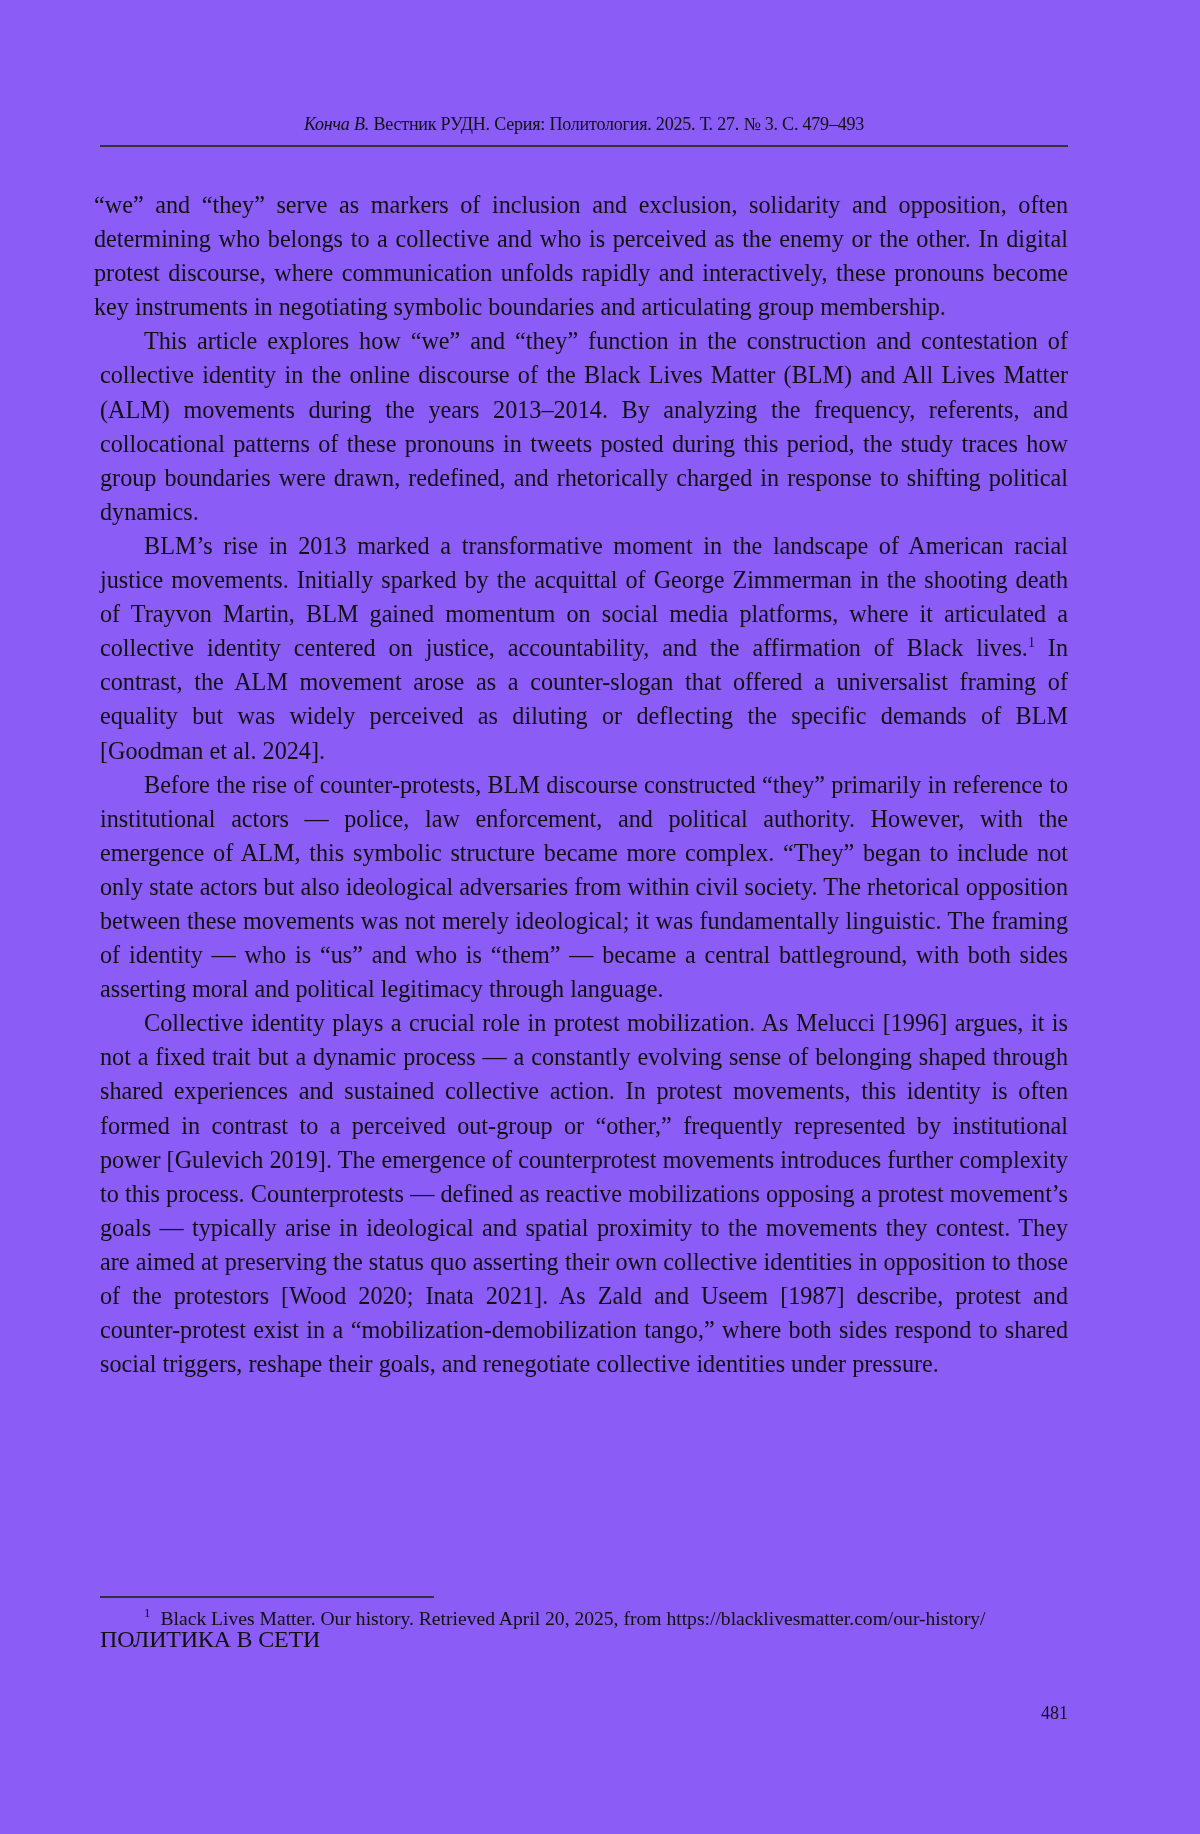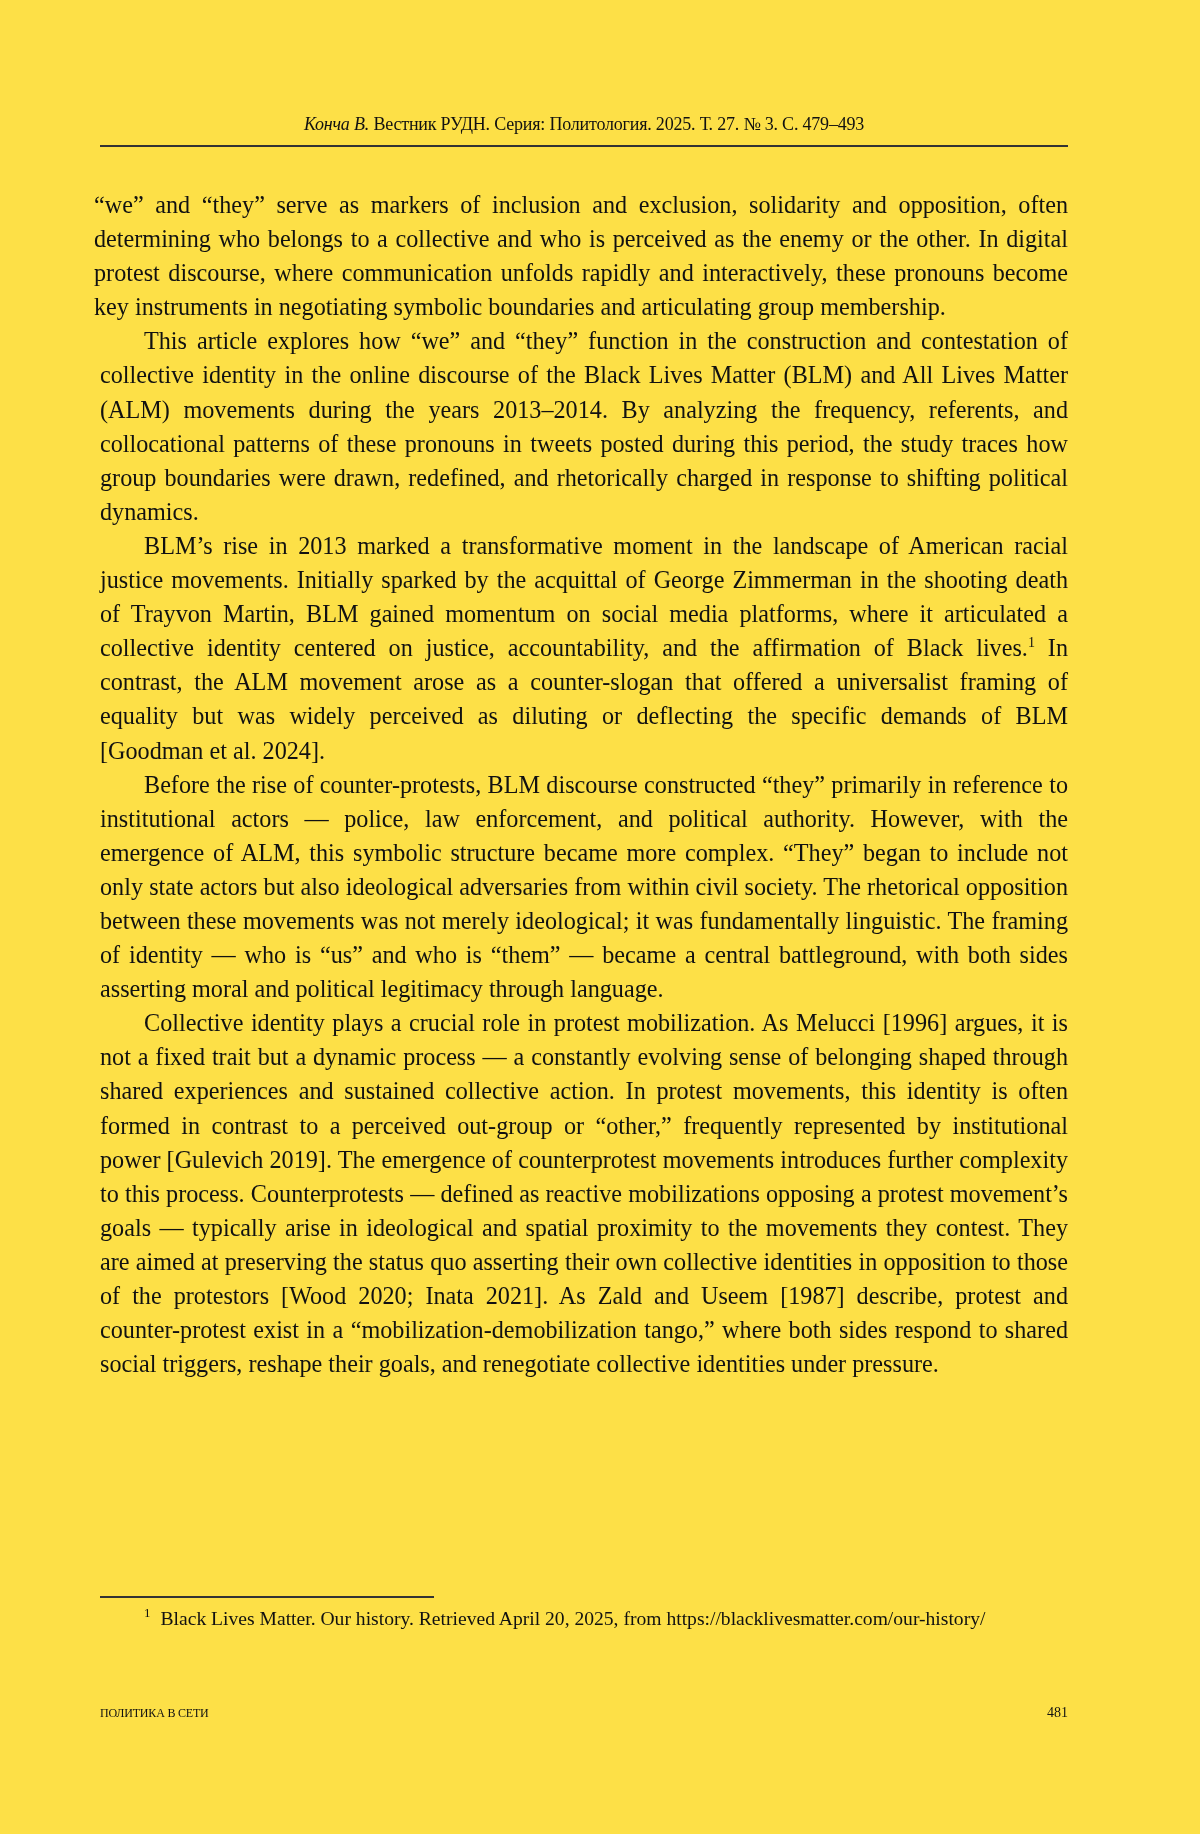--- a/index.html
+++ b/index.html
@@ -13,21 +13,21 @@
       position: relative;
       overflow: hidden;
       font-family: "Liberation Serif", "DejaVu Serif", serif;
       color: #111111;
     }
     .page {
       position: absolute;
       left: 0; top: 0;
       width: 1200px;
       height: 1834px;
-      background: #fde047;
+      background: #8b5cf6;
     }
     .running-header {
       position: absolute;
       left: 100px;
       width: 968px;
       top: 113px;
       text-align: center;
       font-size: 18px;
       line-height: 22px;
       letter-spacing: -0.2px;
@@ -87,30 +87,30 @@
     }
     .footnote .fn-mark {
       font-size: 13px;
       vertical-align: super;
       line-height: 0;
       margin-right: 10px;
     }
     .footer-left {
       position: absolute;
       left: 100px;
-      top: 1702px;
-      font-size: 12px;
+      top: 1628px;
+      font-size: 24px;
       line-height: 22px;
       letter-spacing: -0.2px;
     }
     .footer-right {
       position: absolute;
       right: 132px;
       top: 1702px;
-      font-size: 14px;
+      font-size: 18px;
       line-height: 22px;
     }
   </style>
 </head>
 <body>
 
 <div class="page">
 
   <div class="running-header">
     <span class="author">Конча В.</span><span> Вестник РУДН. Серия: Политология. 2025. Т. 27. № 3. С. 479–493</span>

